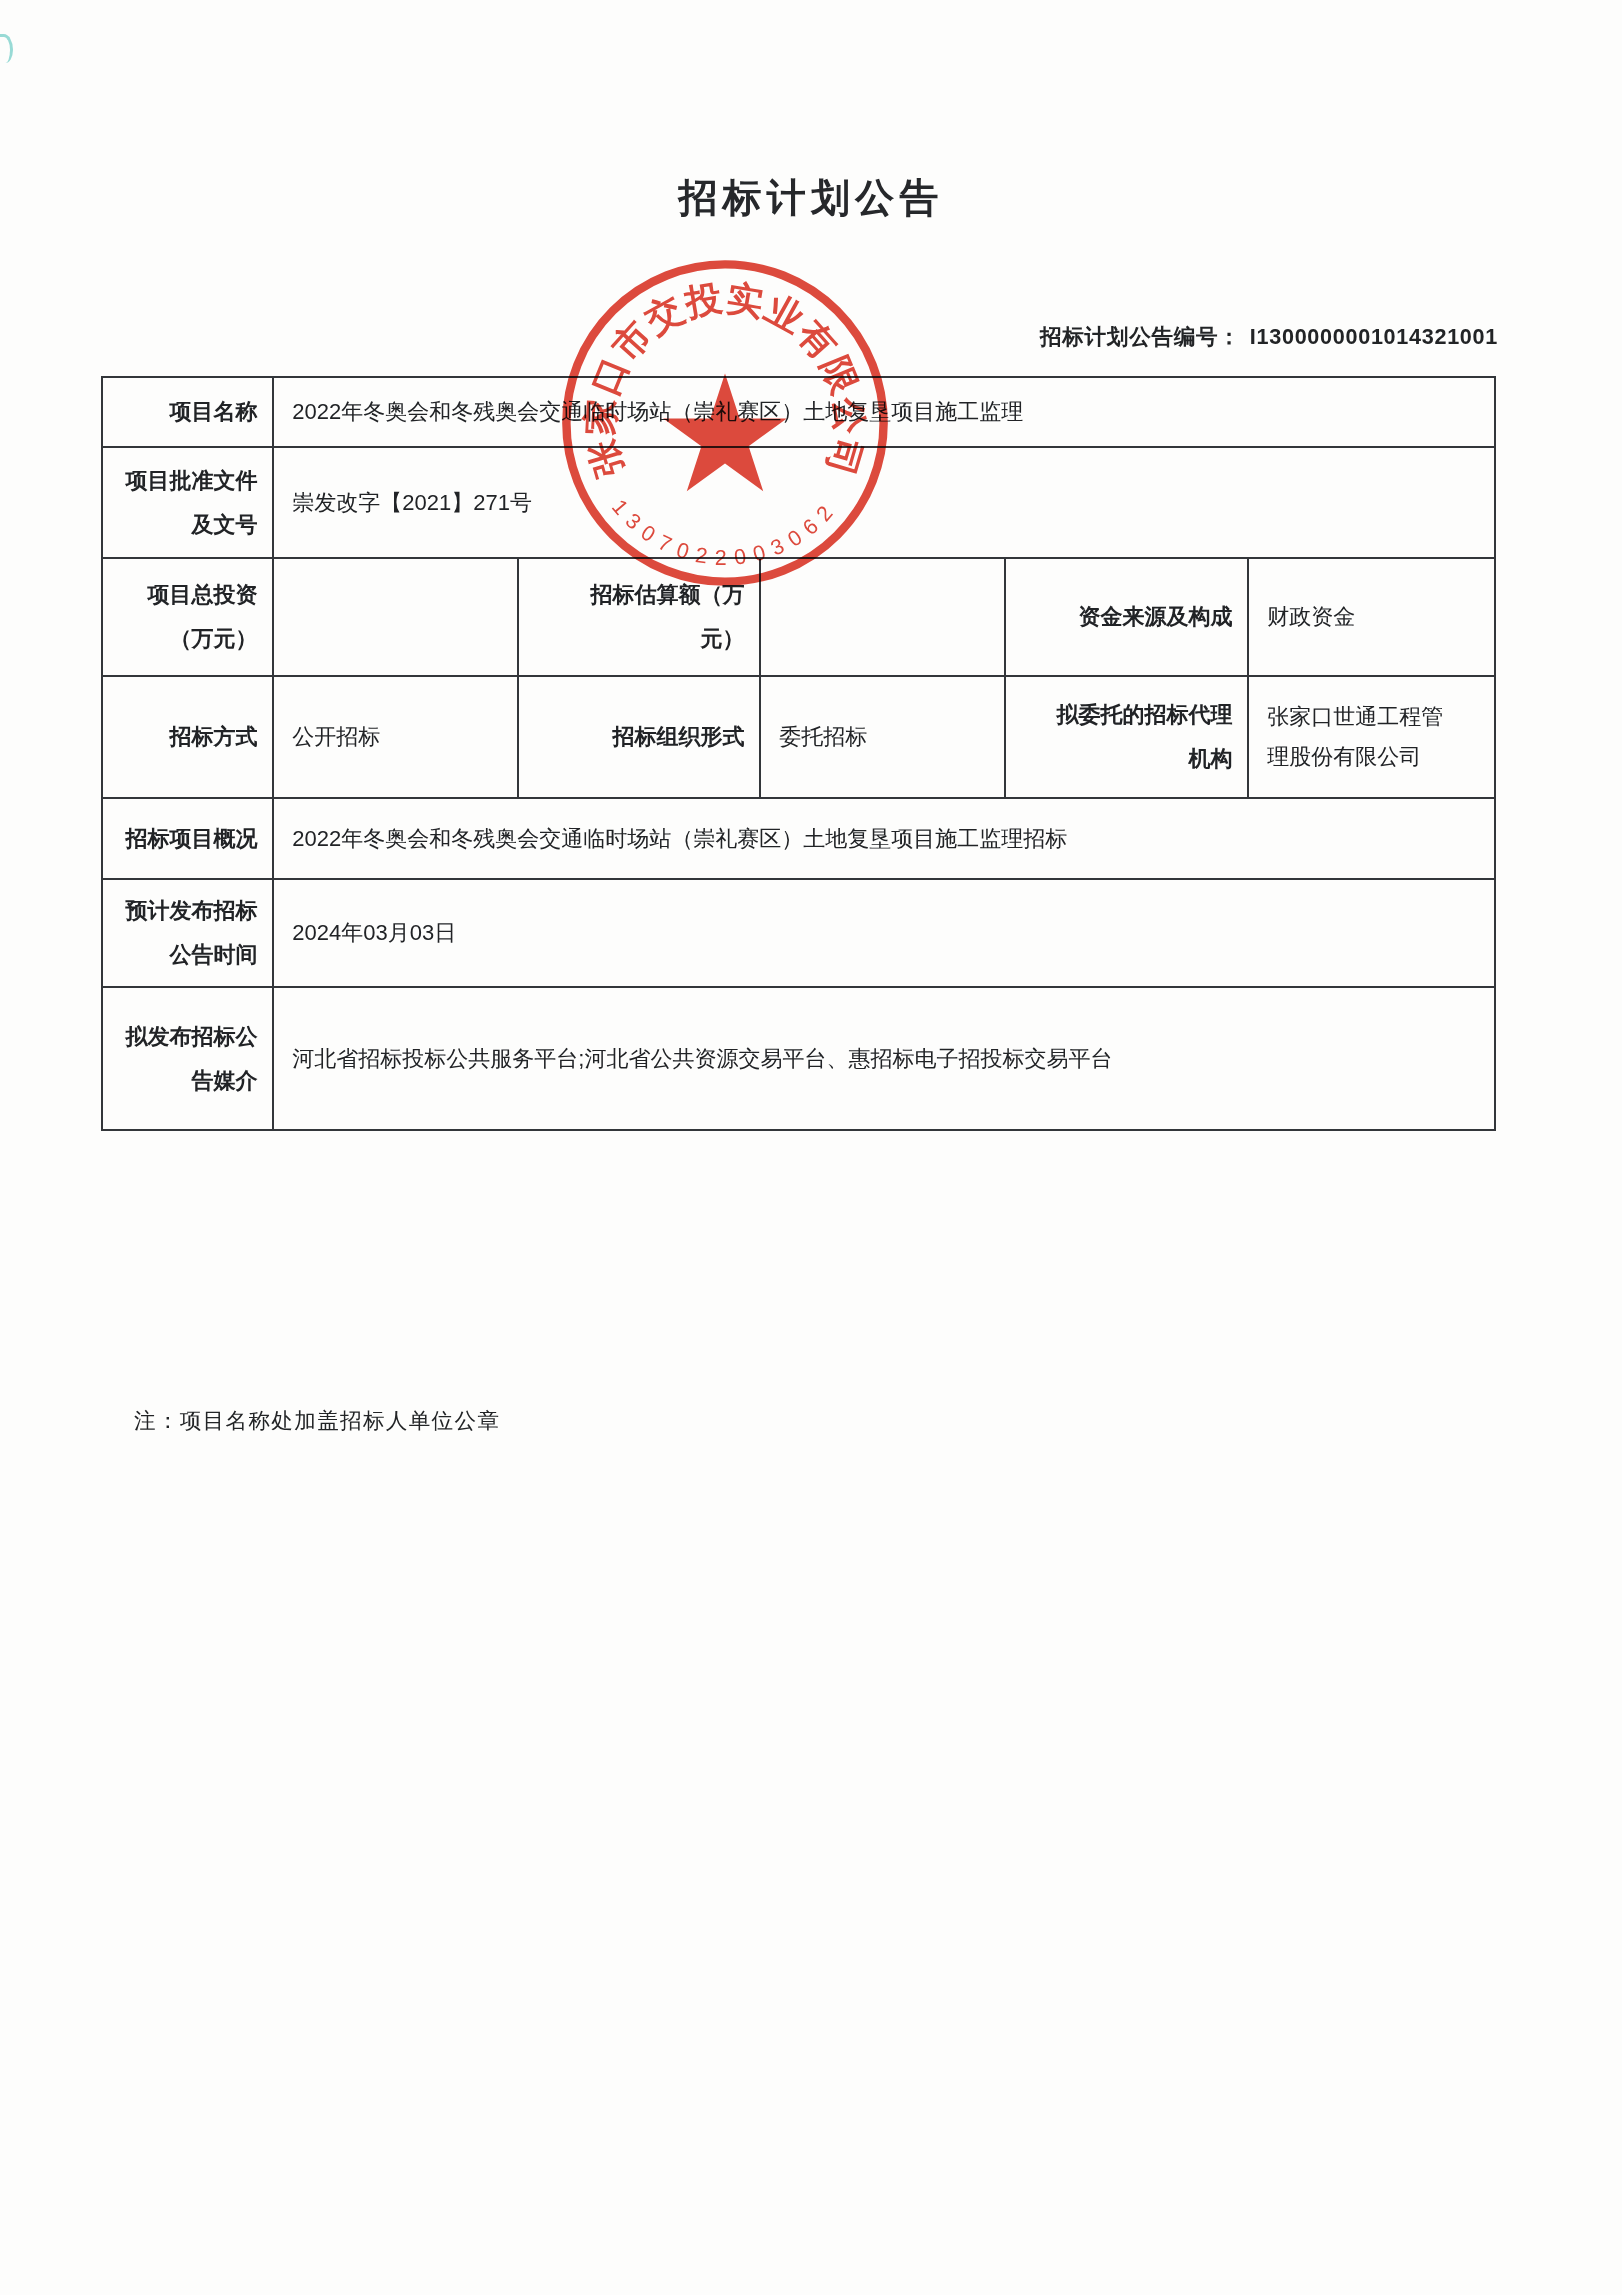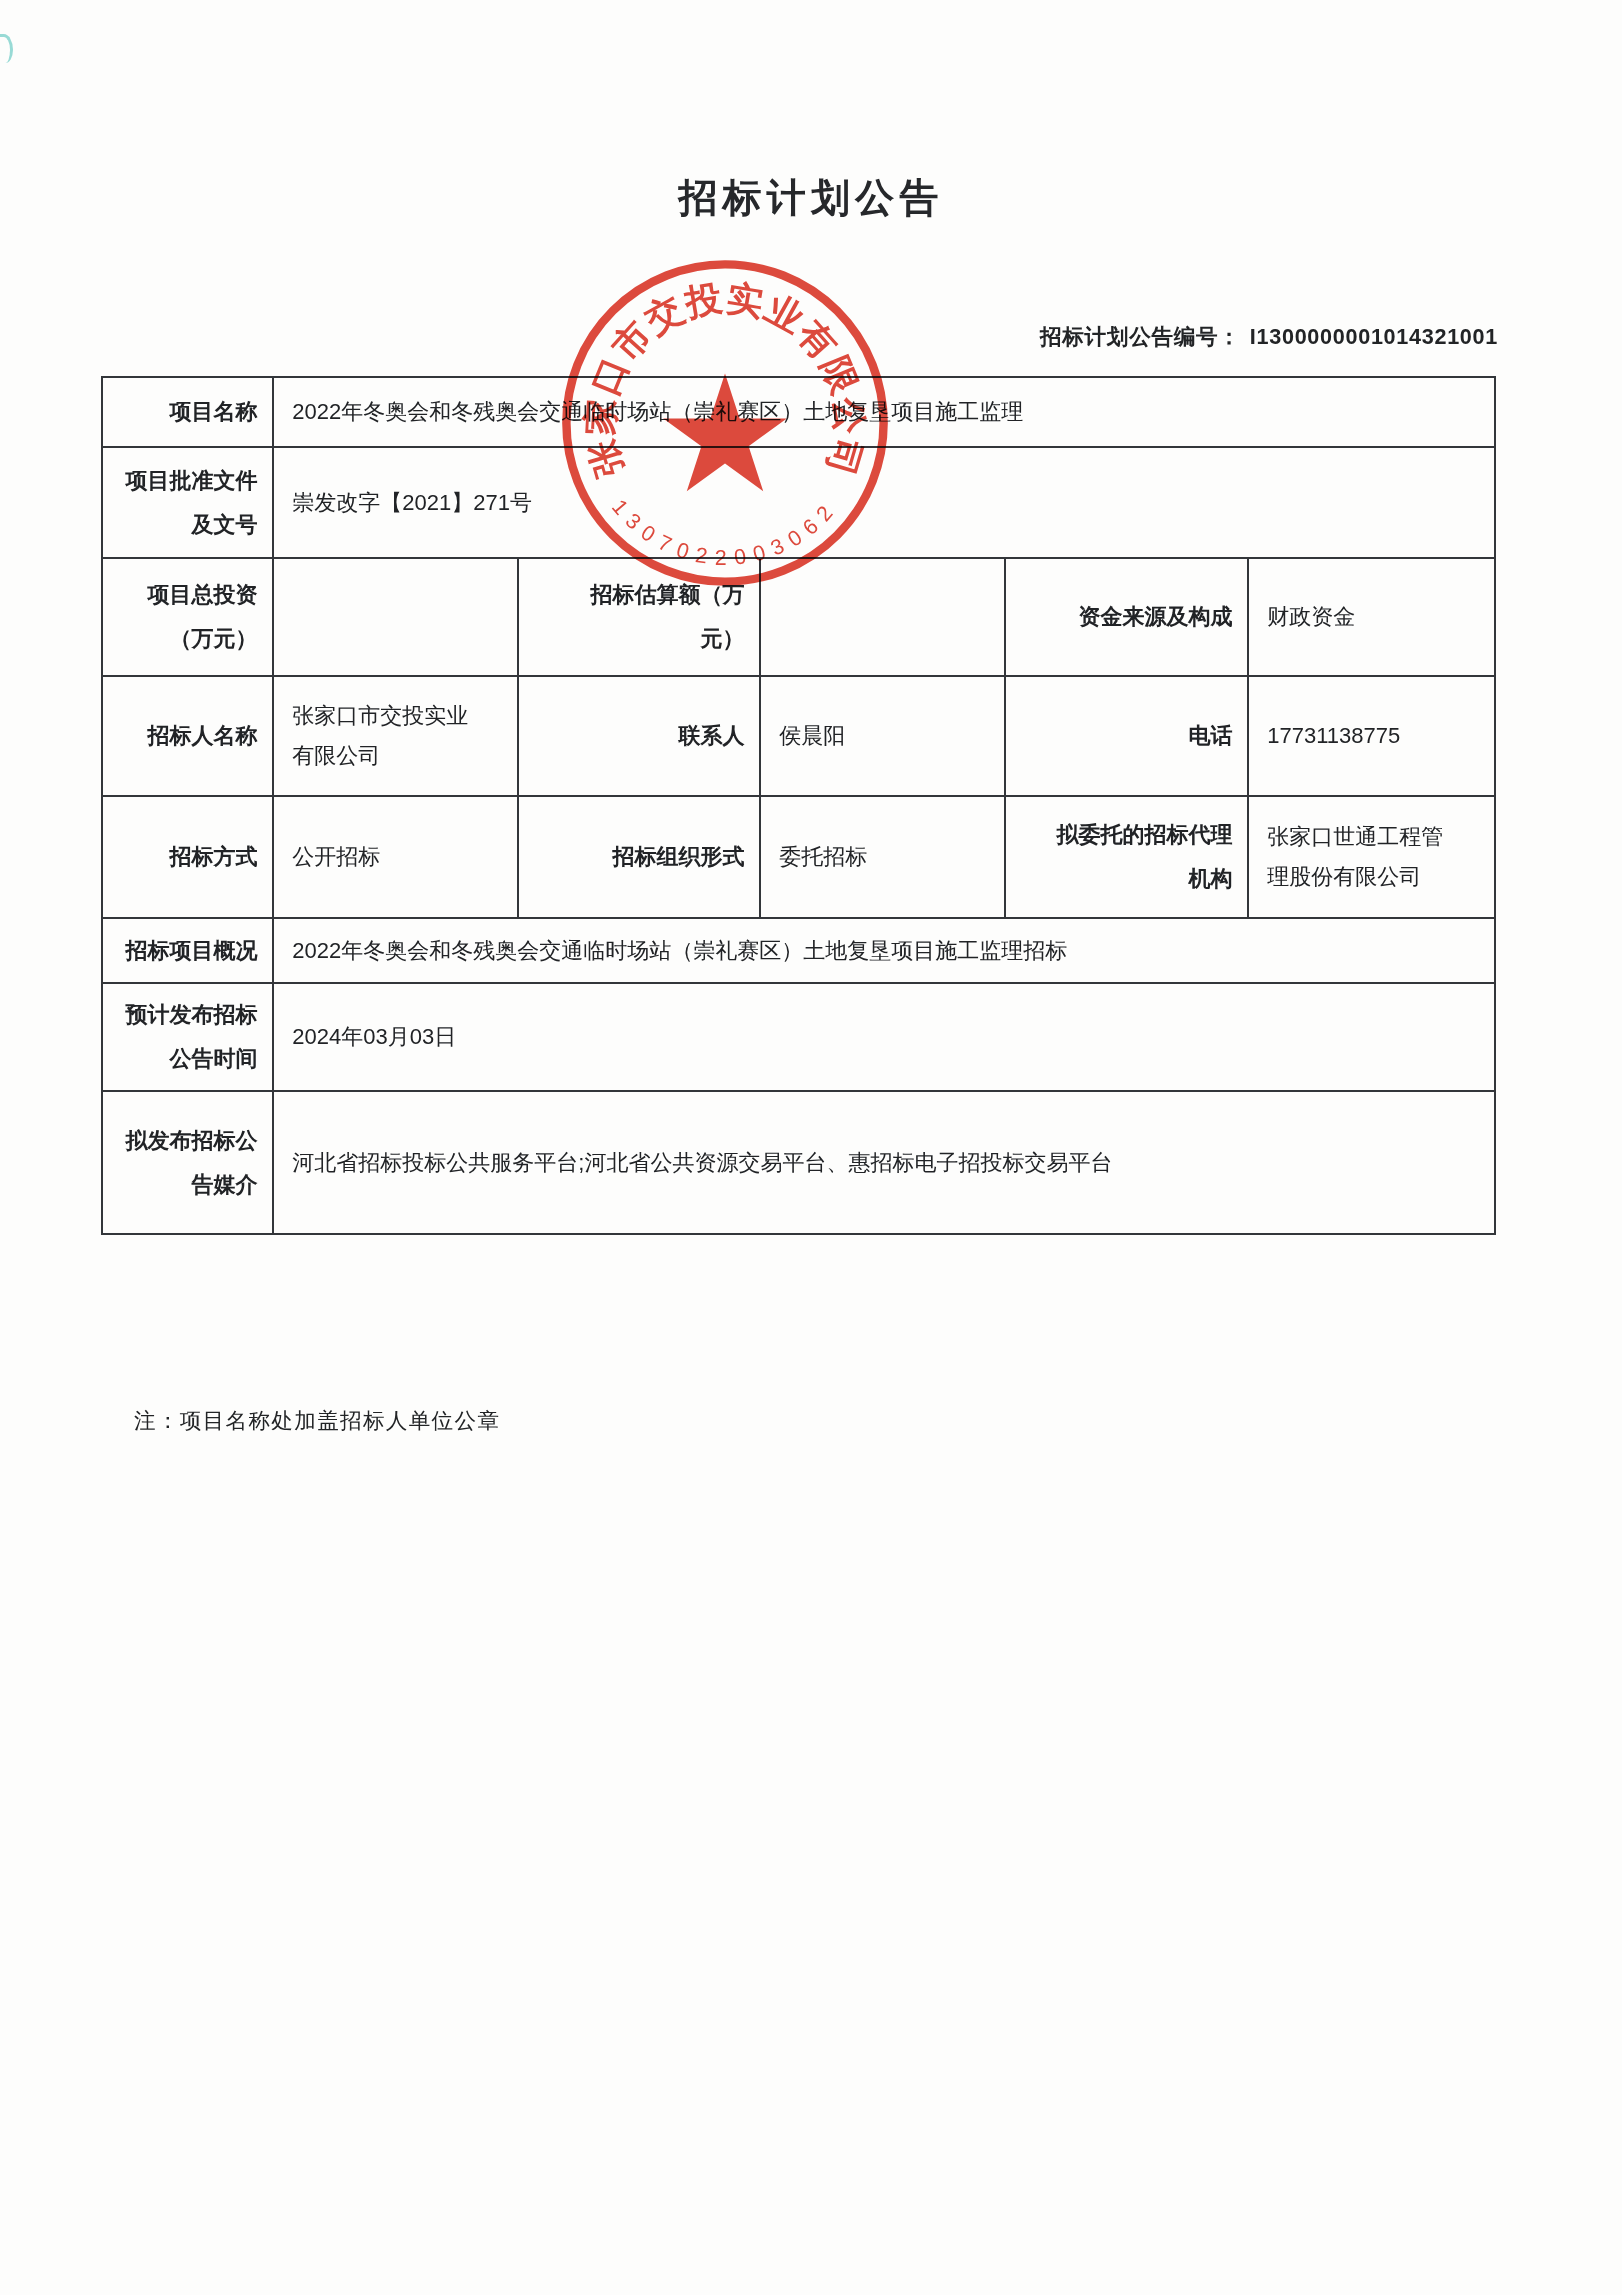--- a/index.html
+++ b/index.html
@@ -42,21 +42,21 @@
     text-align:right; font-weight:700;
     padding:3.9px 14.4px; white-space:pre-line; line-height:2.0;
     color:#212326;
   }
   td.val {
     text-align:left; font-weight:400;
     padding:6.5px 39px 6.5px 18.3px; white-space:pre-line; line-height:1.8;
     color:#212326;
   }
   tr.h1{height:70px} tr.h2{height:111px} tr.h3{height:118px}
-  tr.h4{height:120px} tr.h5{height:122px} tr.h6{height:65px}
+  tr.h4{height:120px} tr.h5{height:122px} tr.h6{height:81px}
   tr.h7{height:95px} tr.h8{height:108px} tr.h9{height:143px}
   tr.h10{height:80px}
   .footnote {
     position:absolute; left:134px; top:1406px;
     font-size:21.6px; color:#222426; letter-spacing:1.3px;
   }
   svg.stamp {
     position:absolute; left:556px; top:254px;
     width:338px; height:338px;
     mix-blend-mode:multiply; opacity:.92;
@@ -101,29 +101,20 @@
       <tr class="h3">
         <td class="lbl">项目总投资
 （万元）</td>
         <td class="val"></td>
         <td class="lbl">招标估算额（万
 元）</td>
         <td class="val"></td>
         <td class="lbl">资金来源及构成</td>
         <td class="val">财政资金</td>
       </tr>
-      <tr class="h4">
-        <td class="lbl">招标人名称</td>
-        <td class="val">张家口市交投实业
-有限公司</td>
-        <td class="lbl">联系人</td>
-        <td class="val">侯晨阳</td>
-        <td class="lbl">电话</td>
-        <td class="val">17731138775</td>
-      </tr>
       <tr class="h5">
         <td class="lbl">招标方式</td>
         <td class="val">公开招标</td>
         <td class="lbl">招标组织形式</td>
         <td class="val">委托招标</td>
         <td class="lbl">拟委托的招标代理
 机构</td>
         <td class="val">张家口世通工程管
 理股份有限公司</td>
       </tr>

